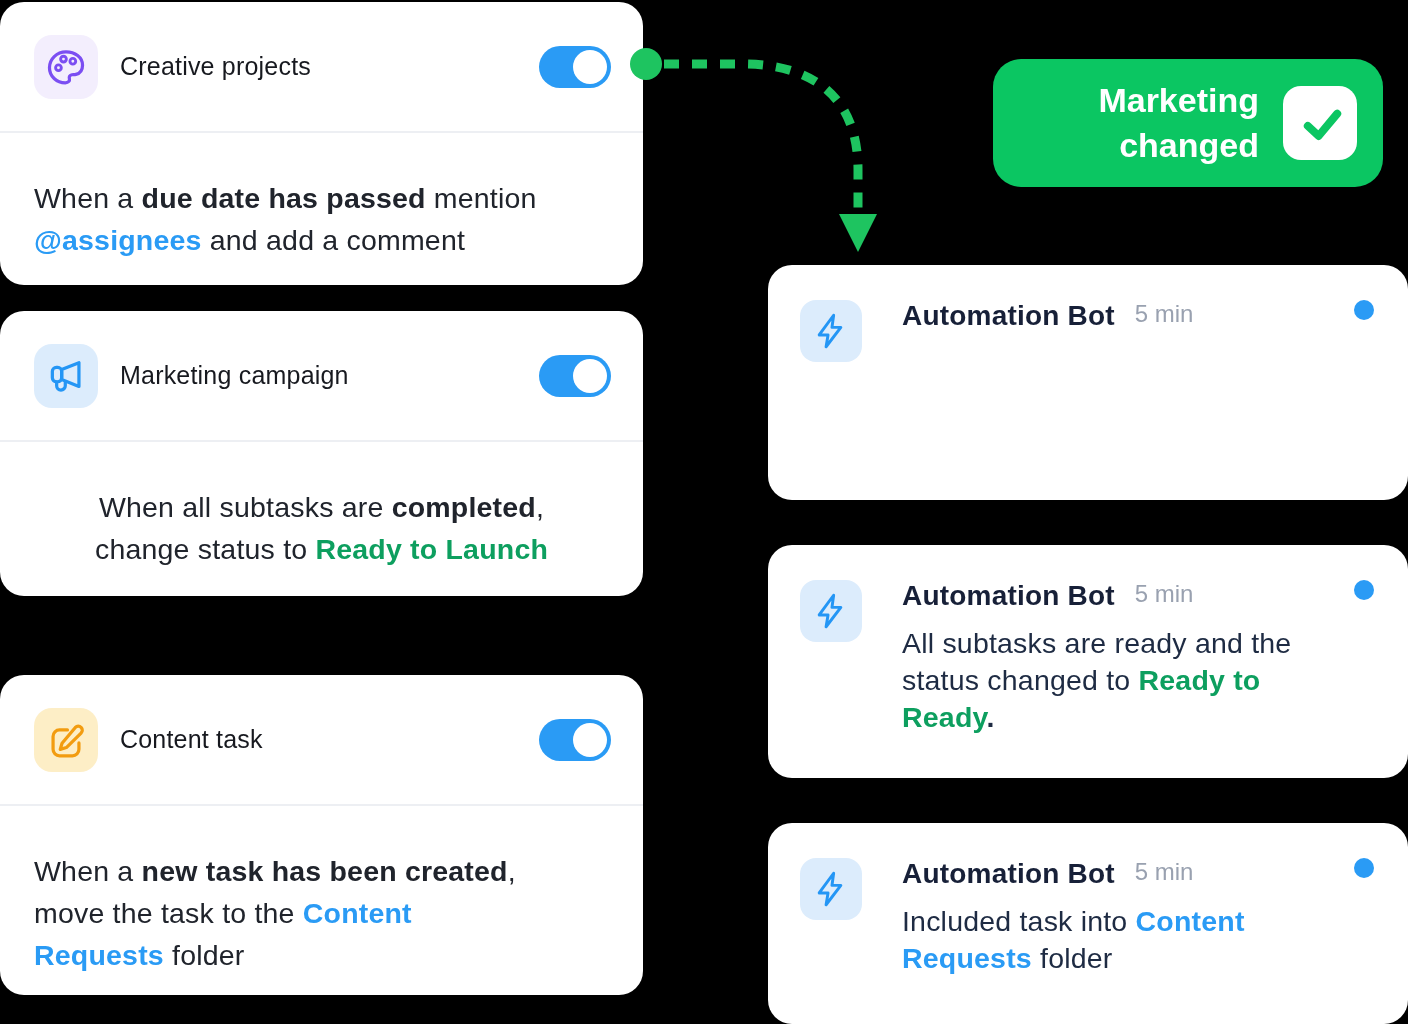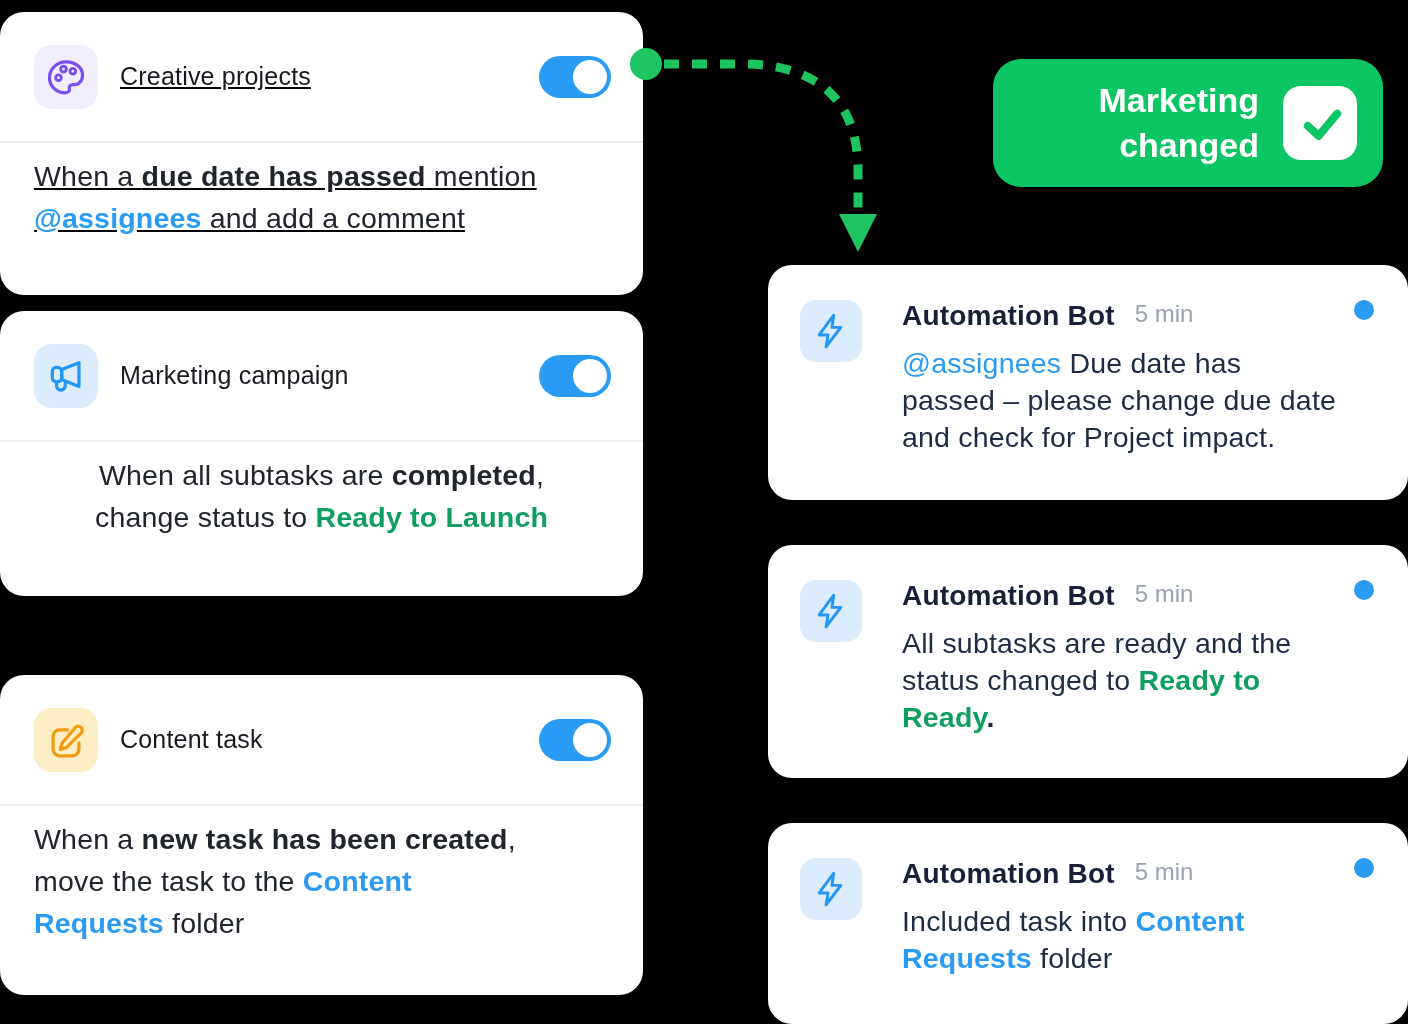--- a/index.html
+++ b/index.html
@@ -5,35 +5,35 @@
   html,body{margin:0;padding:0;}
   body{
     width:1408px;height:1024px;position:relative;overflow:hidden;
     background:var(--page_bg,#000);
     font-family:"Liberation Sans", sans-serif;
     -webkit-font-smoothing:antialiased;
   }
   .card{position:absolute;background:var(--card_bg,#fff);border-radius:24px;box-sizing:border-box;}
 
   
-  #rule1{left:0;top:12px;width:643px;height:283px;text-decoration:underline;}
+  #rule1{left:0;top:2px;width:643px;height:283px;}
   #rule2{left:0;top:311px;width:643px;height:285px;text-align:center;}
   #rule3{left:0;top:635px;width:643px;height:320px;margin-top:40px;}
   .rule-header{height:131px;display:flex;align-items:center;padding:0 32px 0 34px;
     box-sizing:border-box;border-bottom:2px solid var(--divider,#edeff3);}
   .rule-icon{width:64px;height:64px;border-radius:18px;flex:none;
     display:flex;align-items:center;justify-content:center;}
   .icon-purple{background:var(--purple_bg,#f3eefd);}
   .icon-blue{background:var(--blue_icon_bg,#dcecfc);}
   .icon-orange{background:var(--orange_bg,#fdeec6);}
   .rule-title{margin-left:22px;font-size:25px;font-weight:500;color:var(--title_dark,#17191f);letter-spacing:.2px;}
   .toggle{margin-left:auto;width:72px;height:42px;border-radius:21px;
     background:var(--accent_blue,#2a9bf5);position:relative;cursor:pointer;border:none;flex:none;}
   .toggle .knob{position:absolute;right:4px;top:4px;width:34px;height:34px;border-radius:50%;background:#fff;}
-  .rule-body{padding:12px 34px 0 34px;font-size:28.5px;line-height:42px;
+  .rule-body{padding:44px 34px 0 34px;font-size:28.5px;line-height:42px;
     color:var(--body_dark,#20242c);letter-spacing:.2px;}
 
   
   .seg-n{}
   .seg-b{font-weight:700;}
   .seg-blue{color:var(--accent_blue,#2a9bf5);}
   .seg-blue-b{color:var(--accent_blue,#2a9bf5);font-weight:700;}
   .seg-green-b{color:var(--green_text,#0d9f5f);font-weight:700;}
 
   
@@ -143,21 +143,20 @@
       <svg width="42" height="42" viewBox="0 0 64 64" fill="none">
         <path d="M36 8 L14 38 H27.5 L24.5 56 L47 26.5 H33.5 L36 8 Z" stroke="#2496f5" stroke-width="4.5" stroke-linejoin="round"></path>
       </svg>
     </div>
     <div class="notif-content">
       <div class="notif-head">
         <span class="notif-title">Automation Bot</span>
         <span class="notif-time">5 min</span>
         <span class="notif-dot"></span>
       </div>
-      <div class="notif-msg"><span class="seg-blue">@assignees</span><span class="seg-n"> Due date has</span><br><span class="seg-n">passed – please change due date</span><br><span class="seg-n">and check for Project impact.</span></div>
     </div>
   </div>
 </div>
 
 <div class="card" id="notif2">
   <div class="notif-inner">
     <div class="notif-icon">
       <svg width="42" height="42" viewBox="0 0 64 64" fill="none">
         <path d="M36 8 L14 38 H27.5 L24.5 56 L47 26.5 H33.5 L36 8 Z" stroke="#2496f5" stroke-width="4.5" stroke-linejoin="round"></path>
       </svg>

